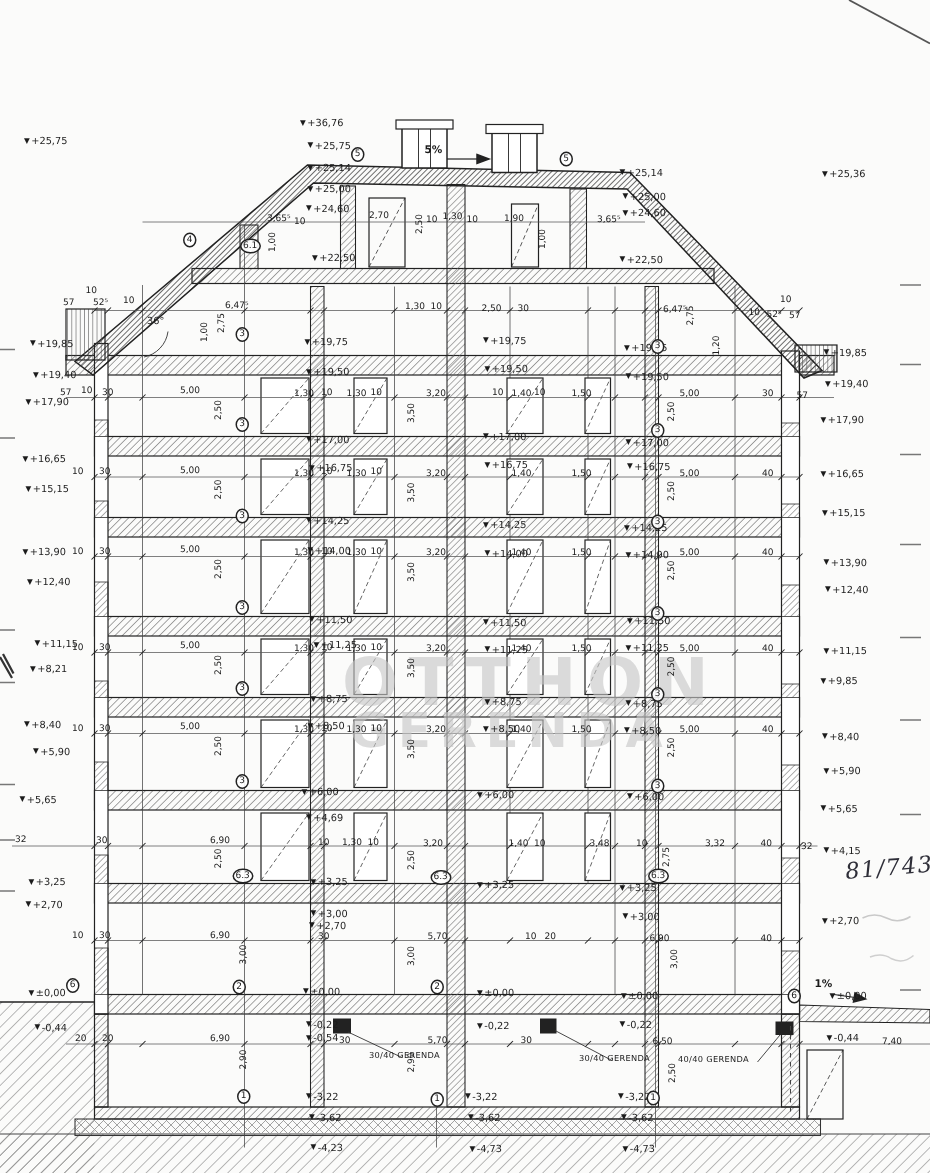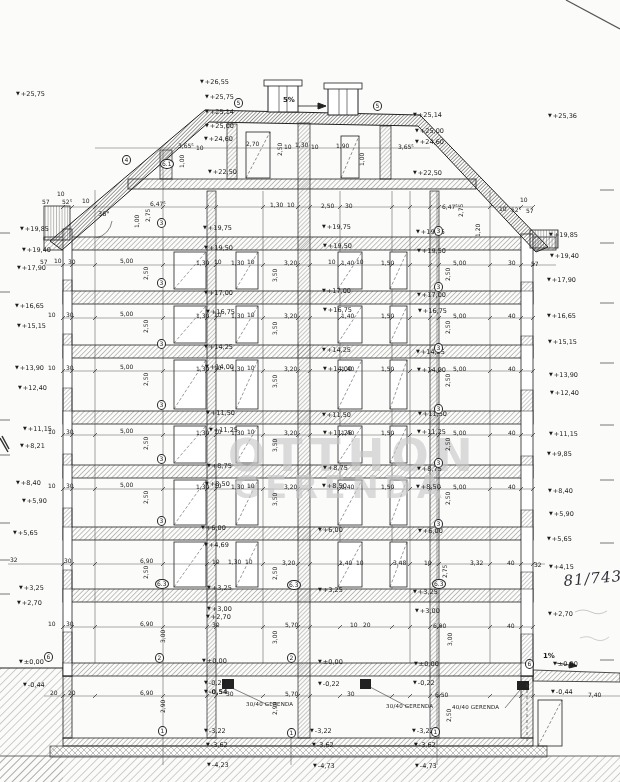--- a/index.html
+++ b/index.html
@@ -442,21 +442,21 @@
       <span class="ann lvl" style="left: 548px; top: 339px;">+15,15</span>
       <span class="ann lvl" style="left: 549px; top: 372px;">+13,90</span>
       <span class="ann lvl" style="left: 550px; top: 390px;">+12,40</span>
       <span class="ann lvl" style="left: 549px; top: 431px;">+11,15</span>
       <span class="ann lvl" style="left: 547px; top: 451px;">+9,85</span>
       <span class="ann lvl" style="left: 548px; top: 488px;">+8,40</span>
       <span class="ann lvl" style="left: 549px; top: 511px;">+5,90</span>
       <span class="ann lvl" style="left: 547px; top: 536px;">+5,65</span>
       <span class="ann lvl" style="left: 549px; top: 564px;">+4,15</span>
       <span class="ann lvl" style="left: 548px; top: 611px;">+2,70</span>
-      <span class="ann lvl" style="left: 200px; top: 79px;">+26,55</span>
+      <span class="ann lvl" style="left: 200px; top: 79px;">+36,76</span>
       <span class="ann lvl" style="left: 205px; top: 94px;">+25,75</span>
       <span class="ann lvl" style="left: 205px; top: 109px;">+25,14</span>
       <span class="ann lvl" style="left: 205px; top: 123px;">+25,00</span>
       <span class="ann lvl" style="left: 204px; top: 136px;">+24,60</span>
       <span class="ann lvl" style="left: 208px; top: 169px;">+22,50</span>
       <span class="ann lvl" style="left: 413px; top: 112px;">+25,14</span>
       <span class="ann lvl" style="left: 415px; top: 128px;">+25,00</span>
       <span class="ann lvl" style="left: 415px; top: 139px;">+24,60</span>
       <span class="ann lvl" style="left: 413px; top: 170px;">+22,50</span>
       <span class="ann lvl" style="left: 203px; top: 225px;">+19,75</span>
@@ -494,21 +494,21 @@
       <span class="ann lvl" style="left: 318px; top: 527px;">+6,00</span>
       <span class="ann lvl" style="left: 418px; top: 528px;">+6,00</span>
       <span class="ann lvl" style="left: 207px; top: 585px;">+3,25</span>
       <span class="ann lvl" style="left: 207px; top: 606px;">+3,00</span>
       <span class="ann lvl" style="left: 206px; top: 614px;">+2,70</span>
       <span class="ann lvl" style="left: 318px; top: 587px;">+3,25</span>
       <span class="ann lvl" style="left: 413px; top: 589px;">+3,25</span>
       <span class="ann lvl" style="left: 415px; top: 608px;">+3,00</span>
       <span class="ann lvl" style="left: 202px; top: 658px;">±0,00</span>
       <span class="ann lvl" style="left: 204px; top: 680px;">-0,22</span>
-      <span class="ann lvl" style="left: 204px; top: 689px; font-weight: bold;">-0,54</span>
+      <span class="ann lvl" style="left: 204px; top: 689px;">-0,54</span>
       <span class="ann lvl" style="left: 318px; top: 659px;">±0,00</span>
       <span class="ann lvl" style="left: 318px; top: 681px;">-0,22</span>
       <span class="ann lvl" style="left: 414px; top: 661px;">±0,00</span>
       <span class="ann lvl" style="left: 413px; top: 680px;">-0,22</span>
       <span class="ann lvl" style="left: 553px; top: 661px;">±0,00</span>
       <span class="ann lvl" style="left: 551px; top: 689px;">-0,44</span>
       <span class="ann lvl" style="left: 204px; top: 728px;">-3,22</span>
       <span class="ann lvl" style="left: 206px; top: 742px;">-3,62</span>
       <span class="ann lvl" style="left: 207px; top: 762px;">-4,23</span>
       <span class="ann lvl" style="left: 310px; top: 728px;">-3,22</span>

